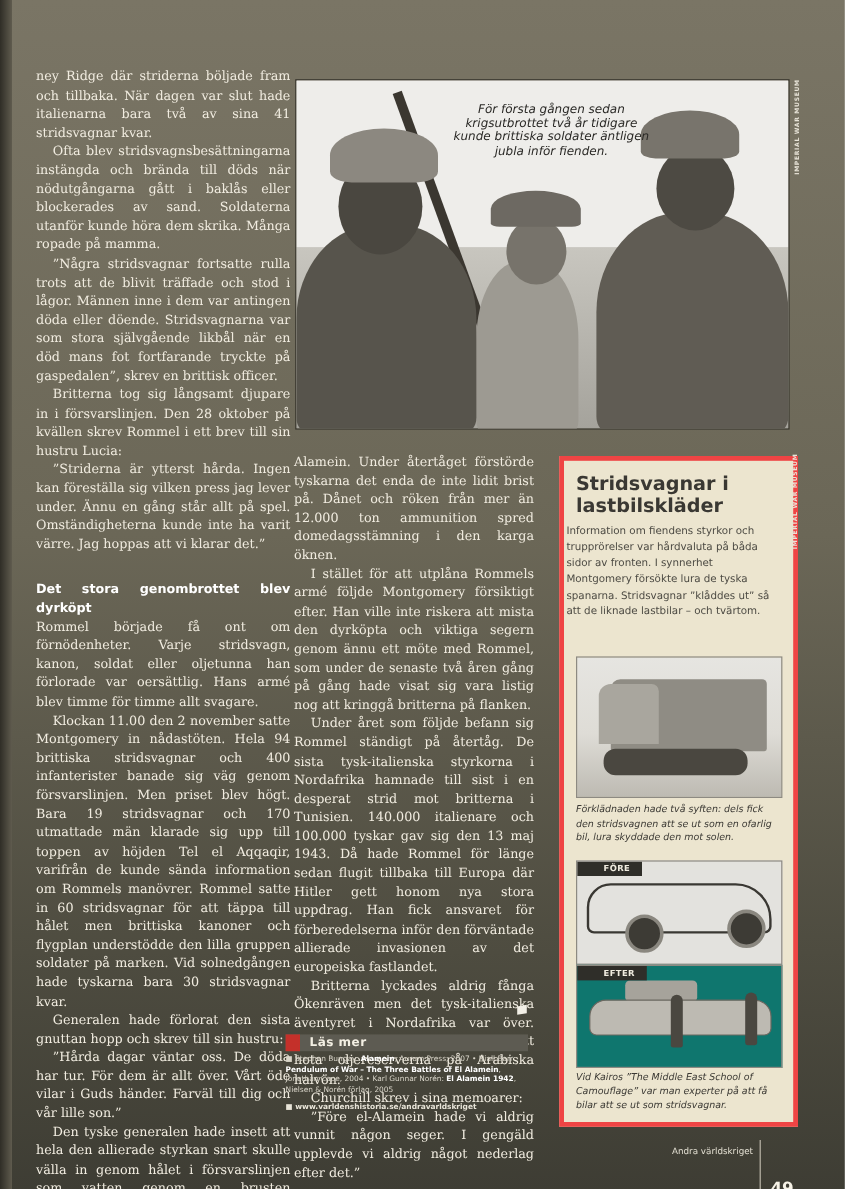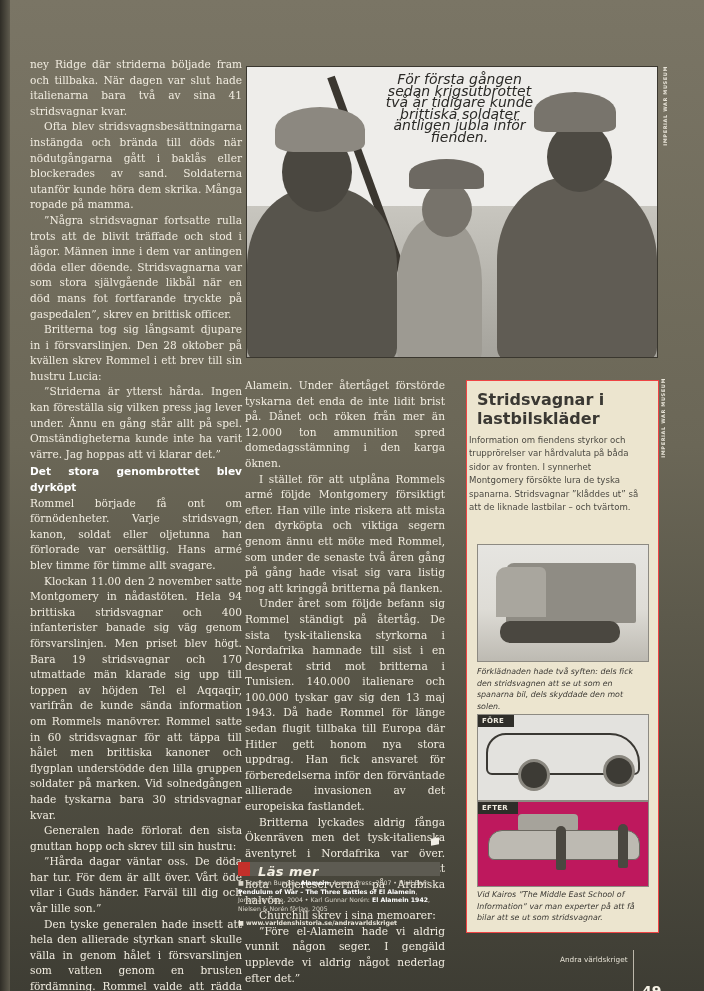--- a/index.html
+++ b/index.html
@@ -11,72 +11,72 @@
     color:#f1ece0;
   }
   .spine { position:absolute; left:0; top:0; width:10px; height:991px;
     background: linear-gradient(90deg,#2f2d26,#5f5b4e); }
   .col { position:absolute; font-size:10.6px; line-height:15.6px; text-align:justify; }
   .col p { margin:0; text-indent:14px; }
   .col p.noindent { text-indent:0; }
   .col1 { left:30px; top:57px; width:212px; }
   .col2 { left:245px; top:378px; width:200px; }
   .subhead { font-family:"DejaVu Sans", sans-serif; font-weight:bold; font-size:10.6px;
-    margin-top:2px; color:#ffffff; }
+    margin-top:22px; color:#ffffff; }
   .photo-main { position:absolute; left:246px; top:66px; width:410px; height:290px;
     background: linear-gradient(180deg,#e9e8e4 0%, #dddcd7 45%, #c9c7c0 60%, #8d8a82 100%);
     overflow:hidden; border:1px solid #3a372f; }
   .photo-main .sky { position:absolute; left:0; top:0; width:100%; height:48%; background:#eeedea; }
   .photo-main .ground { position:absolute; left:0; top:48%; width:100%; height:52%; background:linear-gradient(180deg,#c8c6bf,#a5a39c); }
   .soldier { position:absolute; background:#5e5a52; border-radius:45% 45% 8% 8%; }
   .s-left { left:0; top:120px; width:150px; height:175px; background:#57544c; }
   .s-left-head { left:35px; top:65px; width:70px; height:80px; border-radius:50%; background:#4a4740; }
   .s-left-cap { left:28px; top:40px; width:90px; height:45px; border-radius:50% 50% 20% 20%; background:#8c8880; }
   .s-right { left:250px; top:110px; width:160px; height:185px; background:#605c54; }
   .s-right-head { left:300px; top:55px; width:65px; height:70px; border-radius:50%; background:#4d4a43; }
   .s-right-cap { left:287px; top:25px; width:82px; height:40px; border-radius:50% 50% 15% 15%; background:#78746c; }
   .s-mid { left:150px; top:150px; width:85px; height:145px; background:#9d9a92; }
   .s-mid-head { left:175px; top:115px; width:50px; height:55px; border-radius:50%; background:#77736b; }
   .s-mid-helmet { left:162px; top:92px; width:75px; height:30px; border-radius:50% 50% 10% 10%; background:#6d6962; }
   .rifle { position:absolute; left:80px; top:10px; width:8px; height:290px; background:#3b3730; transform:rotate(-20deg); transform-origin:top; }
-  .photo-caption { position:absolute; left:130px; top:7px; width:165px; font-family:"DejaVu Sans", sans-serif;
-    font-style:italic; font-size:14px; line-height:11.5px; text-align:center; color:#2a2926; }
+  .photo-caption { position:absolute; left:130px; top:19px; width:165px; font-family:"DejaVu Sans", sans-serif;
+    font-style:italic; font-size:10px; line-height:11.5px; text-align:center; color:#2a2926; }
   .credit { position:absolute; font-family:"DejaVu Sans", sans-serif; font-size:5px; letter-spacing:0.6px;
     color:#e8e4d8; writing-mode:vertical-rl; transform:rotate(180deg); font-weight:bold; }
   .credit1 { left:662px; top:66px; }
   .credit2 { left:660px; top:378px; }
   .sidebar { position:absolute; left:466px; top:380px; width:191px; height:551px;
-    background:#ece5cf; color:#2b2a25; border:1px solid #ef4444; }
+    background:#ece5cf; color:#2b2a25; border:4px solid #ef4444; }
   .sb-title { margin:9px 10px 0 10px; font-family:"DejaVu Sans", sans-serif; font-weight:bold;
     font-size:16px; line-height:19px; color:#3a3833; }
   .sb-body { margin:6px 10px 0 2px; font-family:"DejaVu Sans", sans-serif; font-size:8.6px;
     line-height:13.4px; color:#4c4a43; }
   .sb-photo { position:absolute; left:10px; width:170px; background:#d9d7d0; border:1px solid #8d8a82; overflow:hidden; }
   .sb-photo1 { top:163px; height:116px; background:linear-gradient(180deg,#e6e5e1 0%, #dedcd6 55%, #bdbab2 100%); }
   .truck-body { position:absolute; left:28px; top:18px; width:130px; height:60px; background:#8f8c84; border-radius:8px 4px 2px 2px; }
   .truck-cab { position:absolute; left:18px; top:22px; width:50px; height:50px; background:#a9a69e; border-radius:10px 6px 0 0; }
   .truck-track { position:absolute; left:22px; top:76px; width:120px; height:22px; background:#4a4740; border-radius:10px; }
   .sb-cap { position:absolute; left:10px; width:172px; font-family:"DejaVu Sans", sans-serif; font-style:italic;
     font-size:7.9px; line-height:11.5px; color:#3b3934; }
   .sb-cap1 { top:285px; }
   .sb-photo2 { top:333px; height:85px; background:#e3e2de; }
-  .sb-photo3 { top:420px; height:84px; background:#be185d; }
+  .sb-photo3 { top:420px; height:84px; background:#0f766e; }
   .frame-car { position:absolute; left:8px; top:18px; width:150px; height:38px; border:2px solid #3a3833; border-radius:20px 30px 6px 6px; }
   .wheel { position:absolute; width:26px; height:26px; border-radius:50%; background:#3d3b35; border:3px solid #8a877f; }
   .tank-hull { position:absolute; left:10px; top:28px; width:150px; height:28px; background:#bdbab2; border-radius:14px 14px 6px 6px; border:1px solid #6b6860; }
   .tank-turret { position:absolute; left:40px; top:12px; width:60px; height:18px; background:#a6a39b; border-radius:4px; }
   .figure { position:absolute; width:10px; height:44px; background:#4a4740; border-radius:5px 5px 2px 2px; }
   .tag { position:absolute; left:0; top:0; background:#2f2e29; color:#f0ece0; font-family:"DejaVu Sans", sans-serif;
-    font-weight:bold; font-size:7px; padding:2px 10px 2px 4px; letter-spacing:0.3px; }
+    font-weight:bold; font-size:7px; padding:2px 10px 2px 22px; letter-spacing:0.3px; }
   .sb-cap2 { top:508px; }
   .readmore { position:absolute; left:238px; top:862px; width:202px; }
   .rm-bar { height:14px; background:#5d5b52; position:relative; }
   .rm-red { position:absolute; left:0; top:0; width:12px; height:14px; background:#c4302a; }
-  .rm-label { position:absolute; left:20px; top:2px; font-family:"DejaVu Sans", sans-serif; font-size:13px;
-    font-weight:bold; color:#f3efe3; letter-spacing:0.4px;font-style:italic; }
+  .rm-label { position:absolute; left:20px; top:2px; font-family:"DejaVu Sans", sans-serif; font-size:10px;
+    font-weight:bold; color:#f3efe3; letter-spacing:0.4px; }
   .rm-body { margin-top:3px; font-family:"DejaVu Sans", sans-serif; font-size:6.2px; line-height:8.6px; color:#d9d5c9; }
   .rm-body b { color:#ffffff; }
   .rm-link { margin-top:6px; font-family:"DejaVu Sans", sans-serif; font-size:6.2px; font-weight:bold; color:#e9e5d9; }
   .endmark { position:absolute; left:431px; top:838px; width:8px; height:7px; background:#f2efe6; transform:skewY(-10deg); }
   .footer { position:absolute; left:560px; top:950px; font-family:"DejaVu Sans", sans-serif; }
   .footer-title { position:absolute; left:0; top:5px; font-size:7.3px; color:#e3dfd2; white-space:nowrap;text-align:center; }
   .footer-sep { position:absolute; left:73px; top:0; width:1px; height:45px; background:#bcb7aa; }
   .footer-page { position:absolute; left:82px; top:0; font-size:14px; font-weight:bold; color:#f6f2e6;margin-top:33px; }
 </style>
 </head>
@@ -140,36 +140,36 @@
 
 <div class="sidebar">
   <div class="sb-title">Stridsvagnar i lastbilskläder</div>
   <div class="sb-body">Information om fiendens styrkor och trupprörelser var hårdvaluta på båda sidor av fronten. I synnerhet Montgomery försökte lura de tyska spanarna. Stridsvagnar ”klåddes ut” så att de liknade lastbilar – och tvärtom.</div>
 
   <div class="sb-photo sb-photo1">
     <div class="truck-body"></div>
     <div class="truck-cab"></div>
     <div class="truck-track"></div>
   </div>
-  <div class="sb-cap sb-cap1">Förklädnaden hade två syften: dels fick den stridsvagnen att se ut som en spanarna bil, dels skyddade den mot solen.</div>
+  <div class="sb-cap sb-cap1">Förklädnaden hade två syften: dels fick den stridsvagnen att se ut som en ofarlig bil, lura skyddade den mot solen.</div>
 
   <div class="sb-photo sb-photo2">
     <div class="frame-car"></div>
     <div class="wheel" style="left:40px;top:44px;"></div>
     <div class="wheel" style="left:125px;top:40px;"></div>
     <div class="tag">FÖRE</div>
   </div>
   <div class="sb-photo sb-photo3">
     <div class="tank-turret"></div>
     <div class="tank-hull"></div>
     <div class="figure" style="left:78px;top:24px;"></div>
     <div class="figure" style="left:140px;top:22px;"></div>
     <div class="tag">EFTER</div>
   </div>
-  <div class="sb-cap sb-cap2">Vid Kairos ”The Middle East School of Information” var man experter på att få bilar att se ut som stridsvagnar.</div>
+  <div class="sb-cap sb-cap2">Vid Kairos ”The Middle East School of Camouflage” var man experter på att få bilar att se ut som stridsvagnar.</div>
 </div>
 <div class="credit credit2">IMPERIAL WAR MUSEUM</div>
 
 <div class="footer">
   <span class="footer-title">Andra världskriget</span>
   <div class="footer-sep"></div>
   <span class="footer-page">49</span>
 </div>
 
 </body></html>

